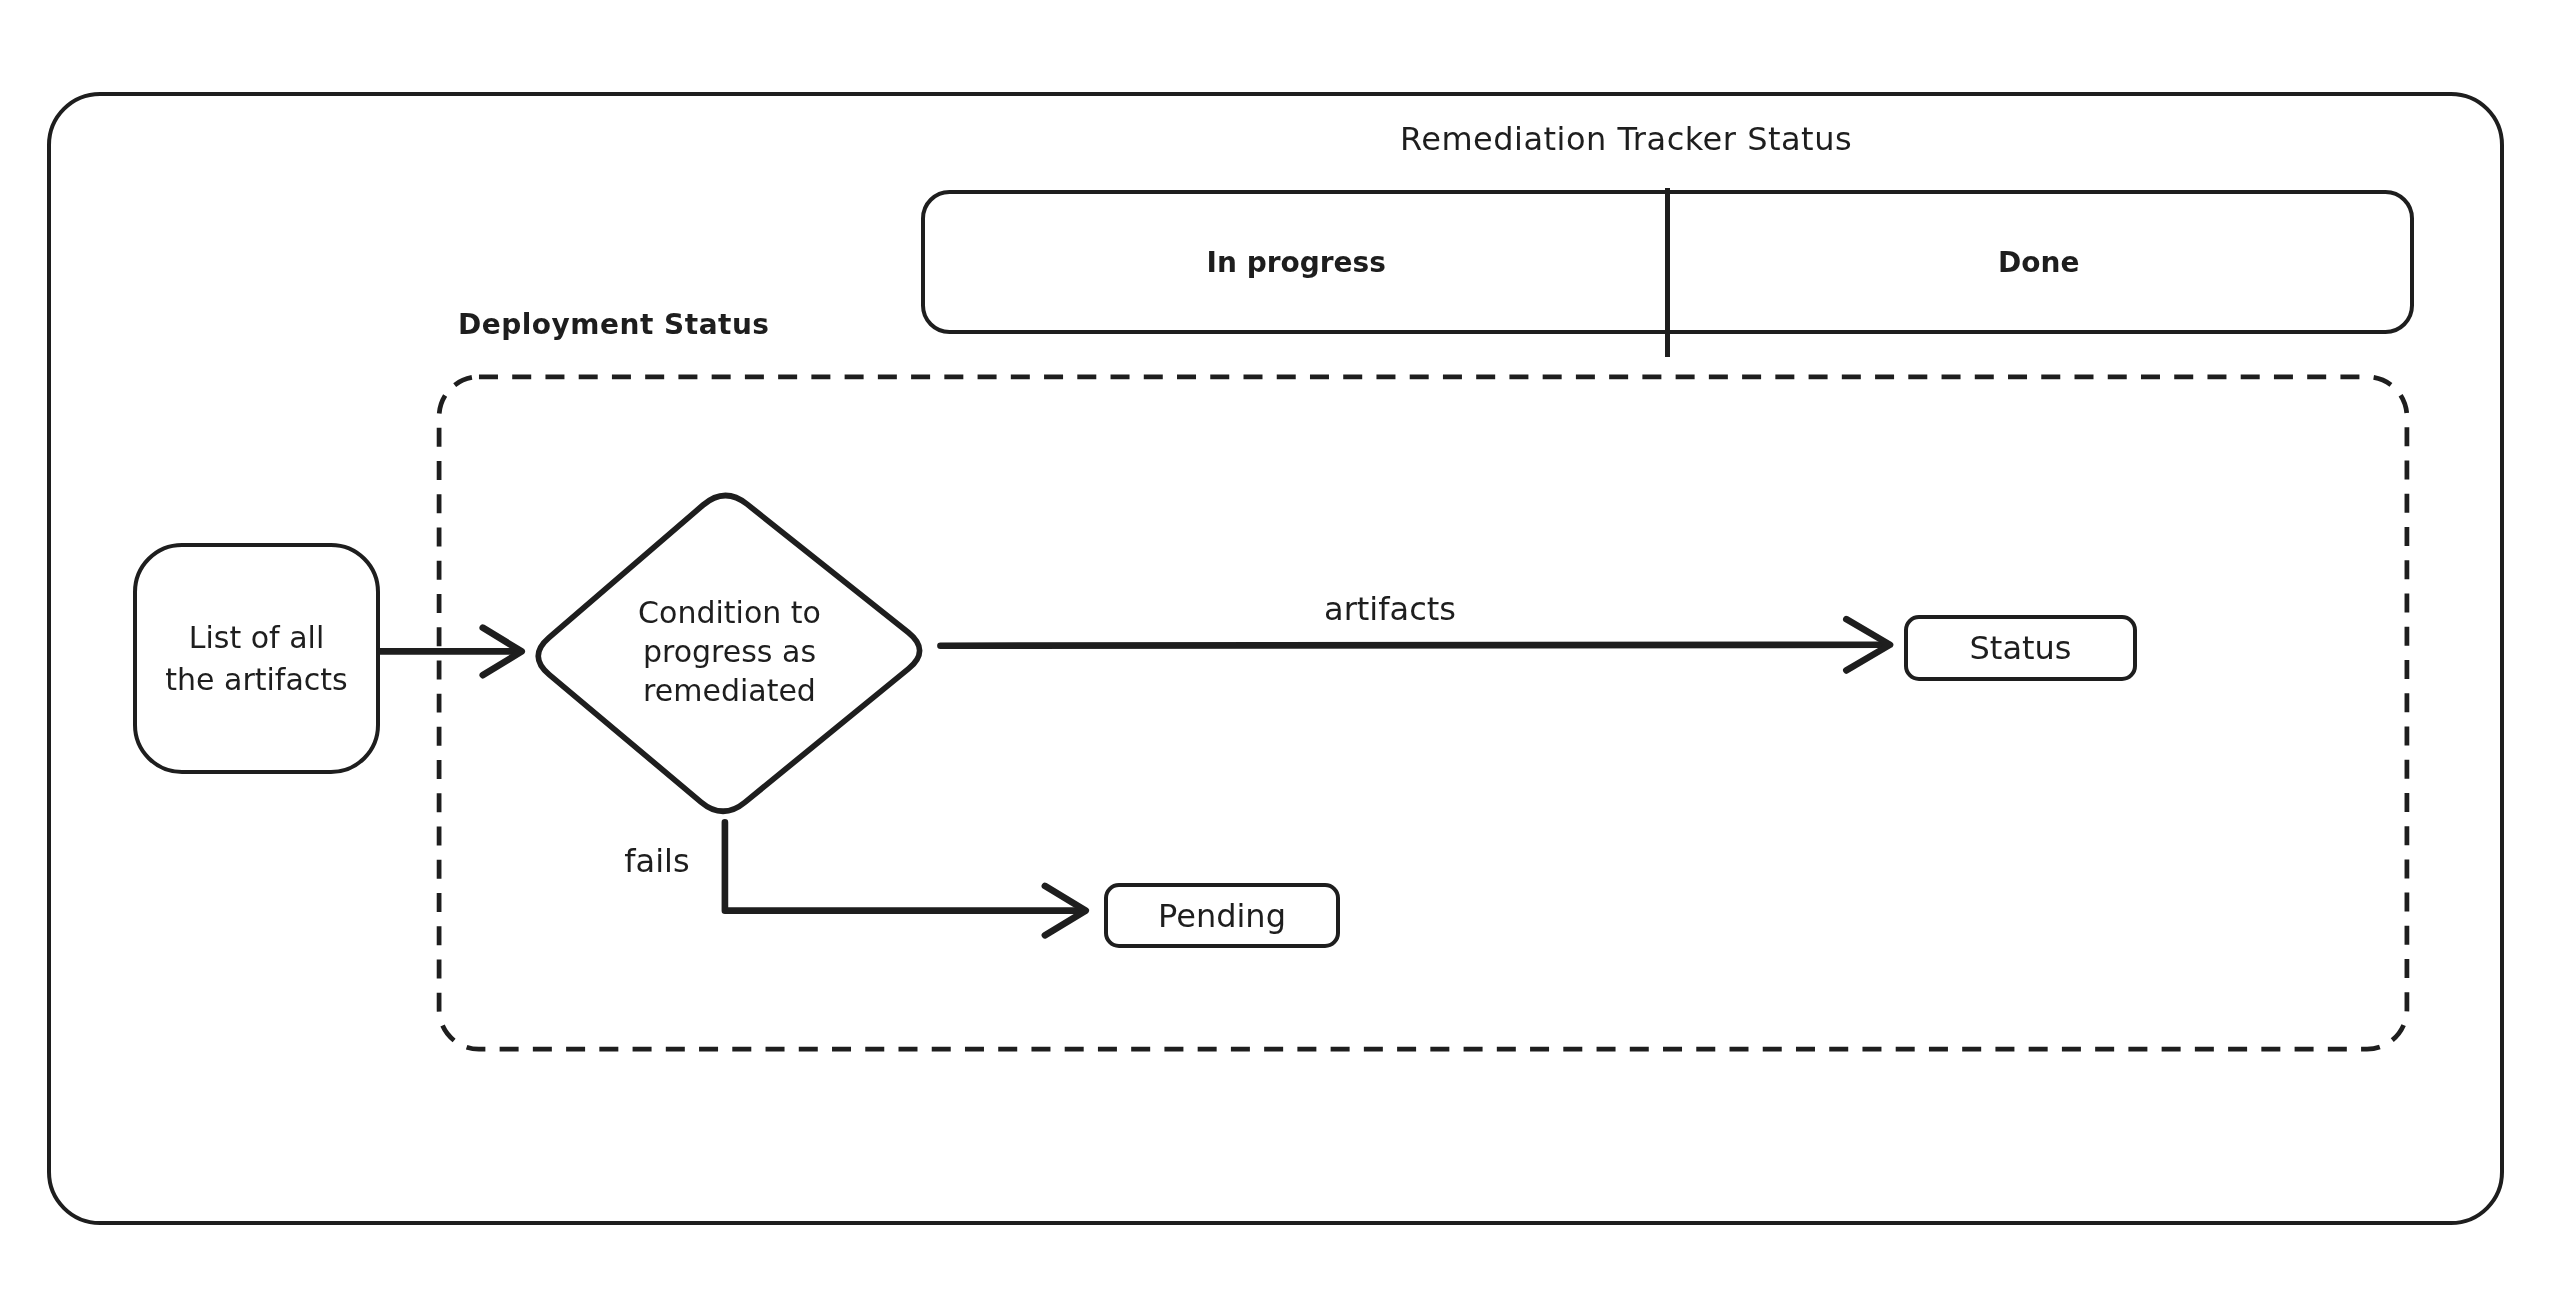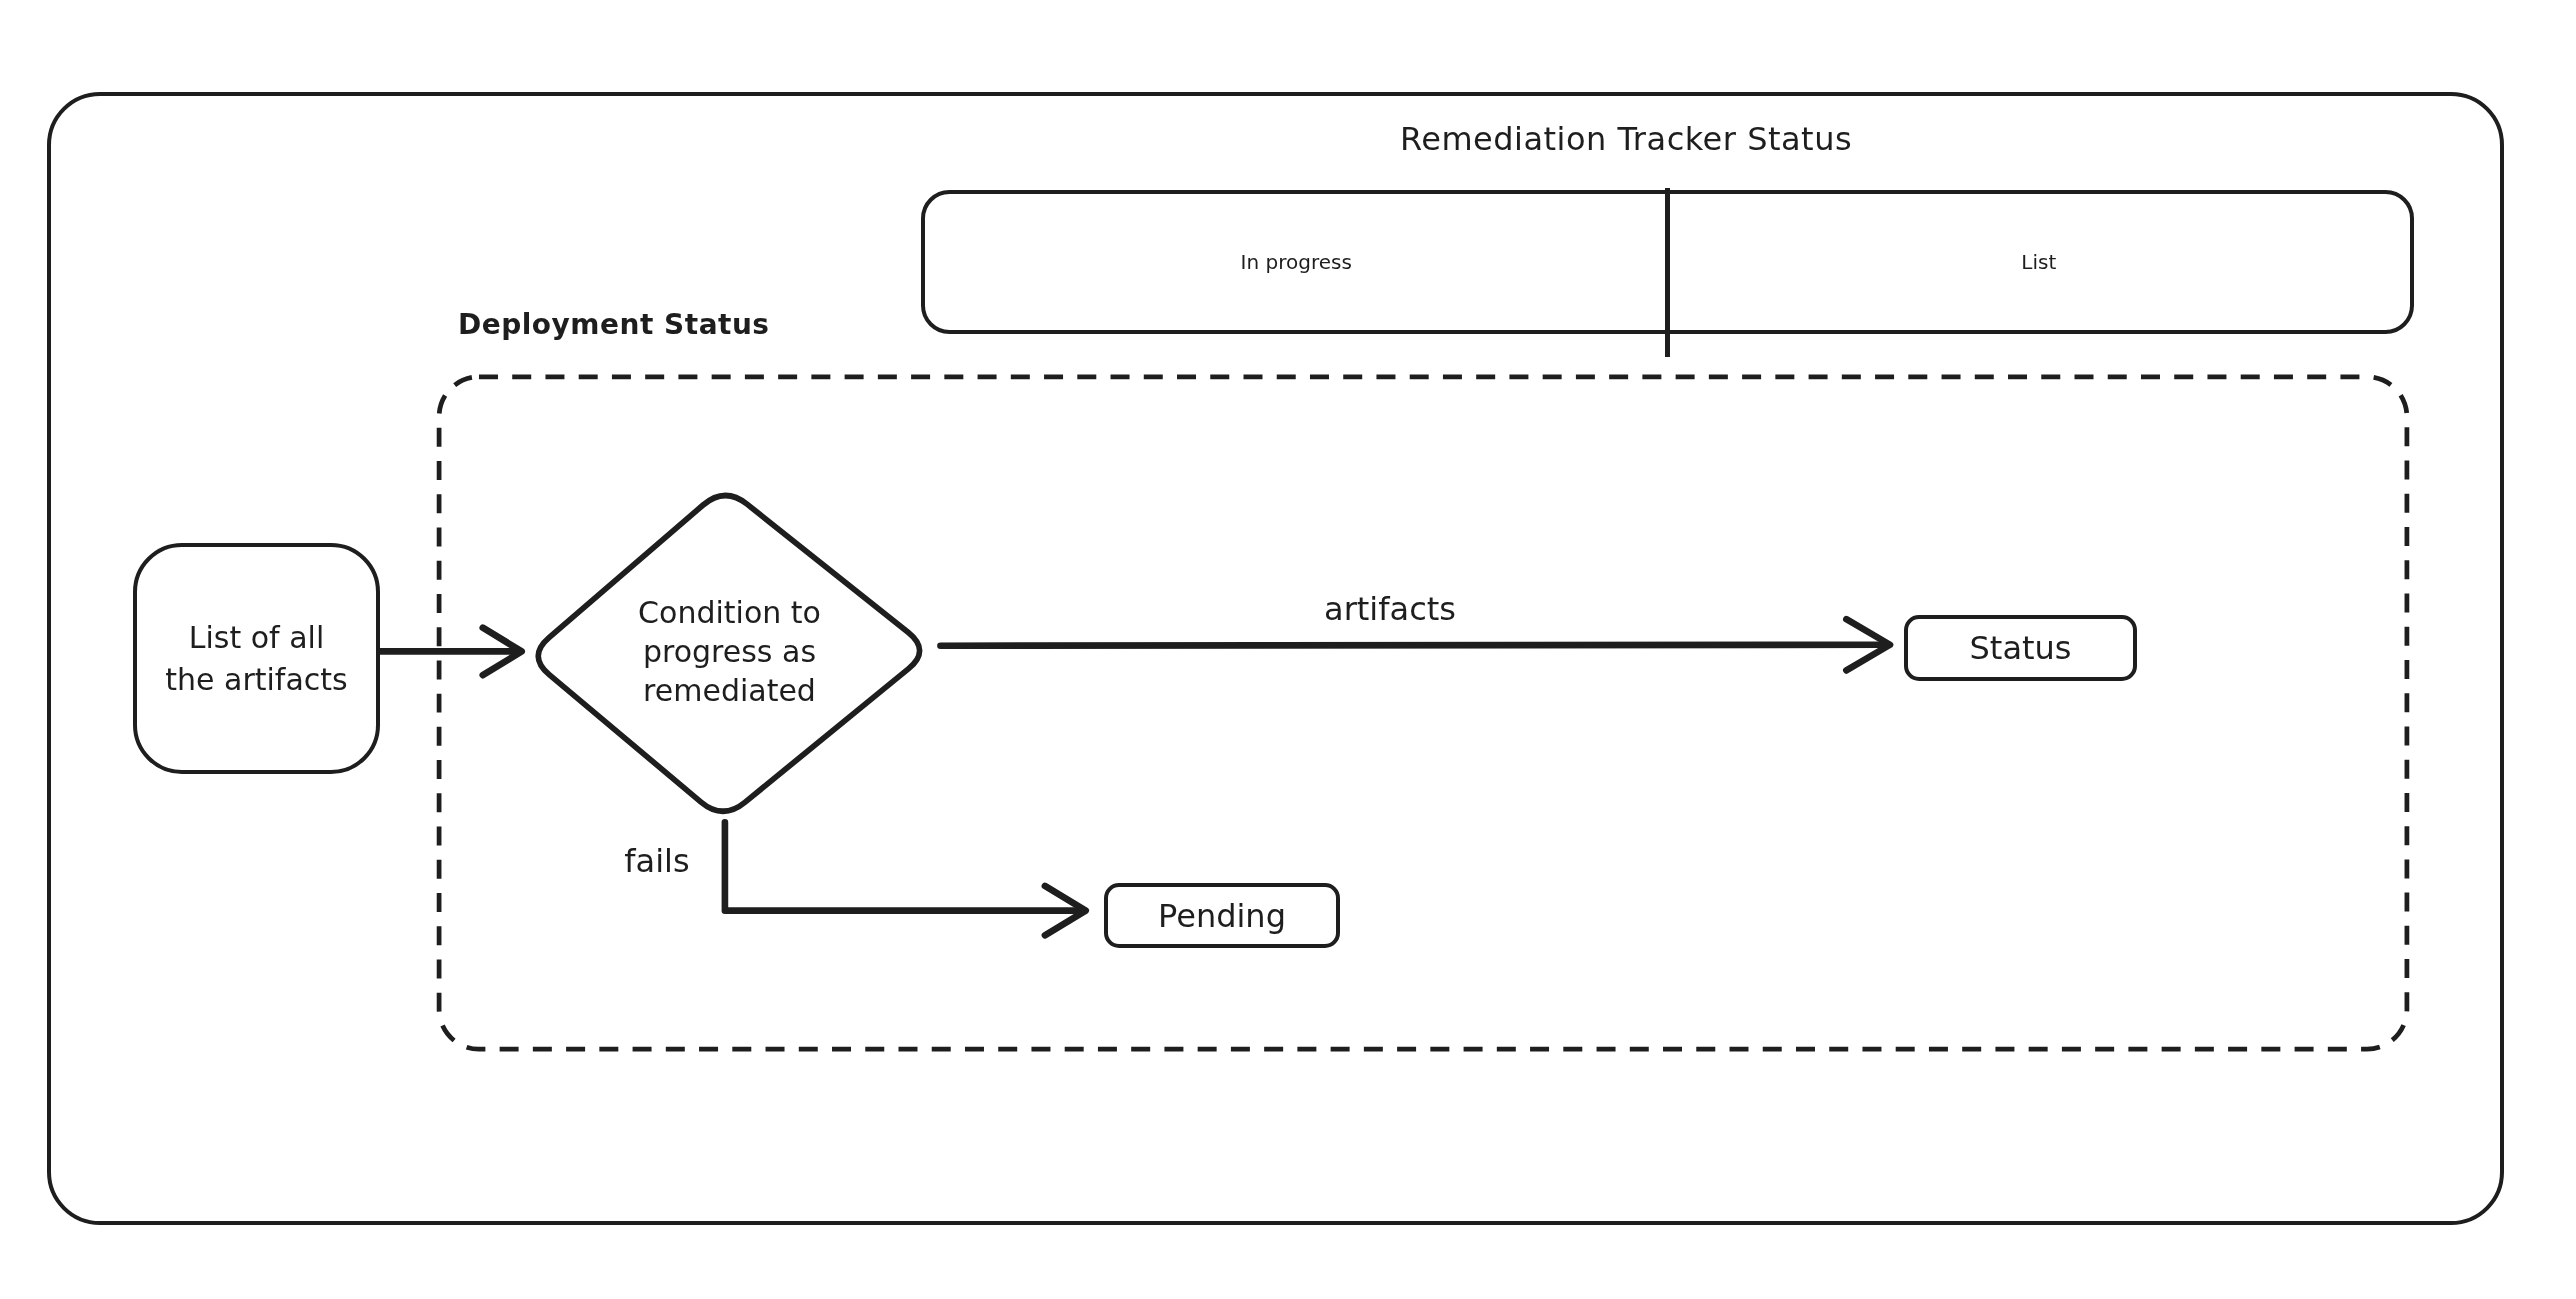--- a/index.html
+++ b/index.html
@@ -47,22 +47,23 @@
     border-radius: 28.5px;
     box-sizing: border-box;
     background: #ffffff;
     display: flex;
   }
   .tracker-cell {
     flex: 1 1 0;
     display: flex;
     align-items: center;
     justify-content: center;
-    font-size: 20px;
-    white-space: nowrap;
+    font-size: 28px;
+    white-space: nowrap;
+    font-weight: bold;
   }
   .tracker-divider {
     position: absolute;
     left: 1665px;
     top: 188px;
     width: 4.7px;
     height: 169px;
     background: #1e1e1e;
   }
   .deployment-label {
@@ -145,21 +146,21 @@
 <body>
 
 <div class="canvas">
 
   <div class="frame"></div>
 
   <div class="diagram-title">Remediation Tracker Status</div>
 
   <div class="tracker-bar">
     <div class="tracker-cell">In progress</div>
-    <div class="tracker-cell">List</div>
+    <div class="tracker-cell">Done</div>
   </div>
   <div class="tracker-divider"></div>
 
   <div class="deployment-label">Deployment Status</div>
 
   <svg class="abs-svg" style="left:435px; top:373px;" width="1976" height="680" viewBox="0 0 2080 716">
     <rect x="4" y="4" width="2072" height="708" rx="42" fill="none" stroke="#1e1e1e" stroke-width="5" stroke-dasharray="20 15"></rect>
   </svg>
 
   <div class="node artifacts-node">

